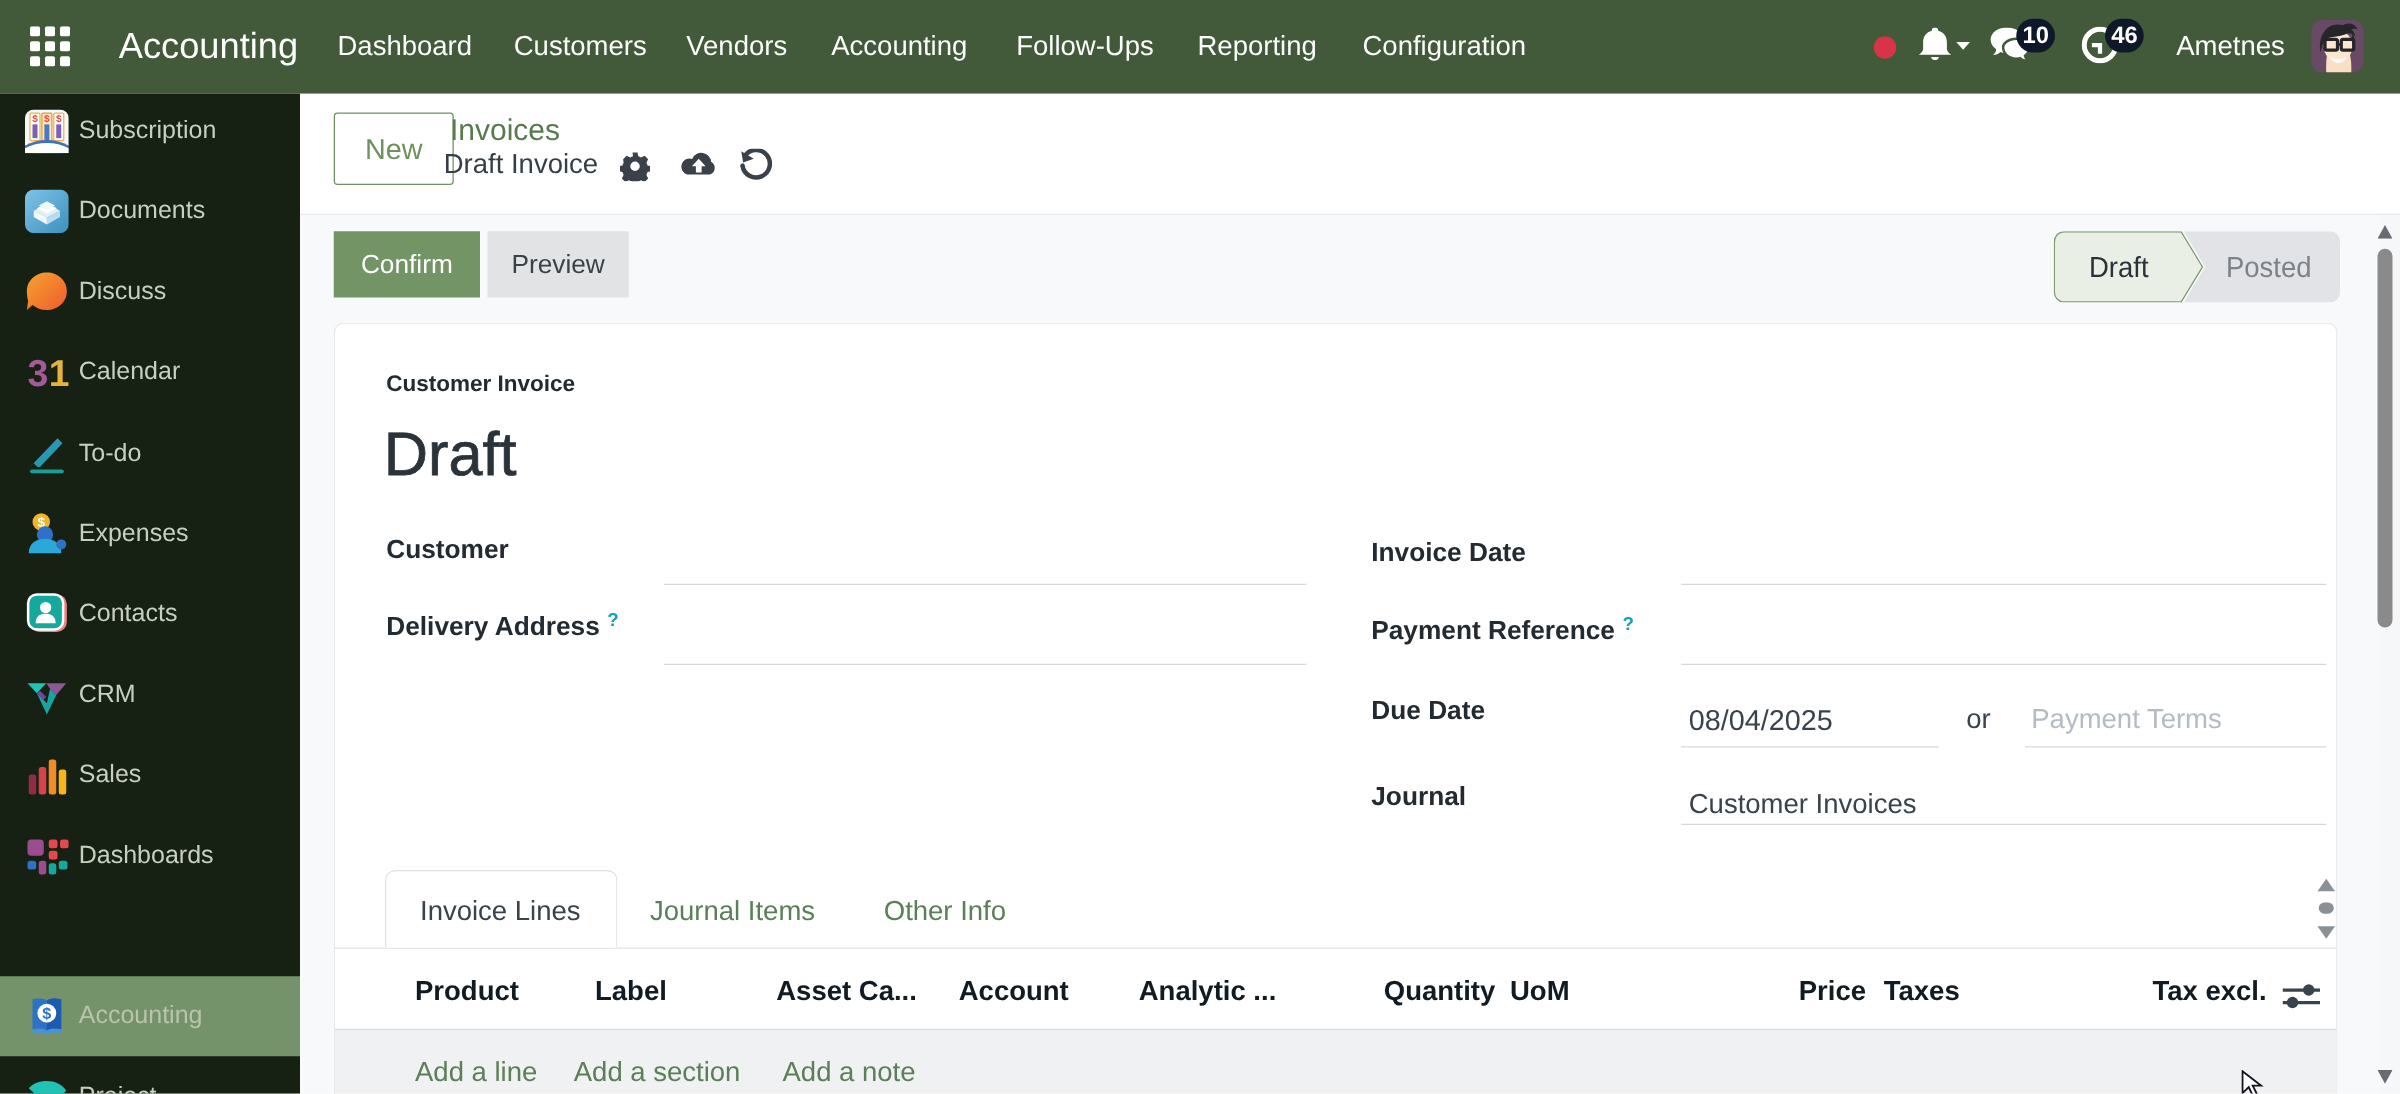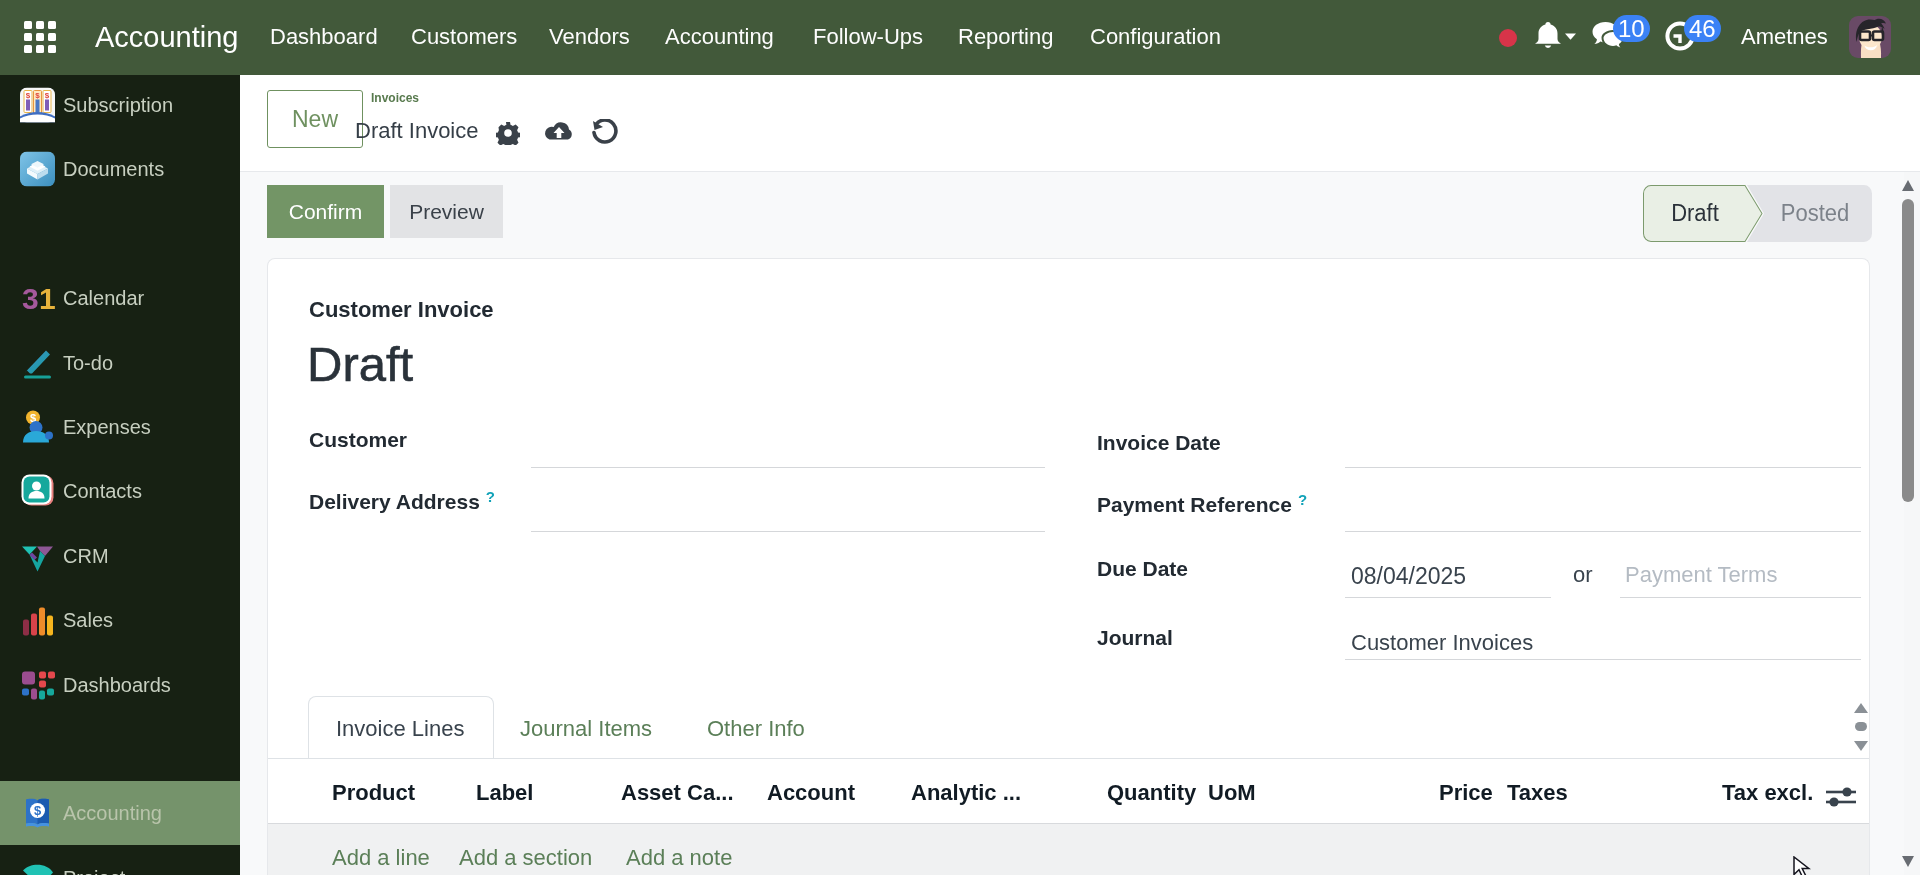--- a/index.html
+++ b/index.html
@@ -4,21 +4,21 @@
 <style>
   * { margin:0; padding:0; box-sizing:border-box; }
   html,body { width:1920px; height:875px; overflow:hidden; }
   body { font-family:"Liberation Sans", sans-serif; background:#f8f9fa; position:relative; }
   .abs { position:absolute; }
 
   
   #nav { position:absolute; left:0; top:0; width:1920px; height:75px; background:#42593a; }
   #nav .brand { position:absolute; left:95px; top:21px; font-size:29px; color:#fff; }
   #nav .mi { position:absolute; top:24px; font-size:22px; color:#fdfdfd; }
-  #nav .badge { position:absolute; top:15px; height:27px; padding:0 5px; background:#3b82f6; border-radius:13.5px; color:#fff; font-size:24px; line-height:27px; font-weight:normal; }
+  #nav .badge { position:absolute; top:15px; height:27px; padding:0 5px; background:#0f172a; border-radius:13.5px; color:#fff; font-size:19px; line-height:27px; font-weight:bold; }
 
   
   #side { position:absolute; left:0; top:75px; width:240px; height:800px; background:#172113; }
   .srow { position:absolute; left:0; width:240px; height:64px; }
   .srow .lbl { position:absolute; left:63px; top:50%; transform:translateY(-50%); font-size:20px; color:#c7cfc0; }
   .srow .ic { position:absolute; left:20px; top:50%; transform:translateY(-50%); width:35px; height:35px; }
   .srow.active { background:#75936b; }
   .srow.active .lbl { color:#b9c4ab; }
 
   
@@ -119,20 +119,32 @@
           </defs>
           <rect width="35" height="35" rx="7" fill="url(#docg)"></rect>
           <path d="M7 17 L17.5 11.5 L28 17 L17.5 22.5 Z" fill="#dff0f8"></path>
           <path d="M7 17 L17.5 22.5 L17.5 28 L7 22 Z" fill="#f4fafd"></path>
           <path d="M28 17 L17.5 22.5 L17.5 28 L28 22 Z" fill="#bcdcee"></path>
           <path d="M9.5 15 L17.5 10.8 L25.5 15 L17.5 19.2 Z" fill="#fff"></path>
           <path d="M11 12.8 L17.5 9.4 L24 12.8 L17.5 16.2 Z" fill="#eef7fb"></path>
         </svg></div>
       <div class="lbl">Documents</div>
     </div>
+    <div class="srow" style="top: 126.8px;">
+      <div class="ic"><svg width="35" height="35" viewBox="0 0 35 35">
+          <defs>
+            <linearGradient id="disg" x1="0" y1="0" x2="1" y2="1">
+              <stop offset="0" stop-color="#f7a22e"></stop>
+              <stop offset="1" stop-color="#ee5c2e"></stop>
+            </linearGradient>
+          </defs>
+          <path d="M17.5 1.5 C26.5 1.5 33.5 8 33.5 16.5 C33.5 25 26.5 31.5 17.5 31.5 C13 31.5 9 30 6 27.5 L1.5 31.5 L2.5 24 C1.8 21.7 1.5 19.2 1.5 16.5 C1.5 8 8.5 1.5 17.5 1.5 Z" fill="url(#disg)"></path>
+        </svg></div>
+      <div class="lbl">Discuss</div>
+    </div>
     <div class="srow" style="top: 191.2px;">
       <div class="ic"><svg width="35" height="35" viewBox="0 0 35 35">
           <text x="2" y="28" font-size="30" font-weight="bold" fill="#a5599c">3</text>
           <text x="19" y="28" font-size="30" font-weight="bold" fill="#e8b33c">1</text>
         </svg></div>
       <div class="lbl">Calendar</div>
     </div>
     <div class="srow" style="top: 255.6px;">
       <div class="ic"><svg width="35" height="35" viewBox="0 0 35 35">
           <defs>
@@ -211,21 +223,21 @@
       <div class="ic"><svg width="35" height="35" viewBox="0 0 35 35">
           <path d="M3 10 C10 2 27 2 33 12 L20 26 Z" fill="#20c2b4"></path>
           <path d="M3 26 L14 15 L20 21 L9 32 Z" fill="#1899a8"></path>
         </svg></div>
       <div class="lbl">Project</div>
     </div>
   </div>
 
 <div id="crumb">
   <div class="abs" style="left:27px; top:15px; width:96px; height:58px; border:1px solid #6f9160; border-radius:3px; color:#6f9160; font-size:23px; text-align:center; line-height:56px;">New</div>
-  <div class="abs" style="left:131px; top:16px; font-size:12px; font-weight:bold; color:#587a4e;">Invoices</div>
+  <div class="abs" style="left:120px; top:16px; font-size:24px; font-weight:normal; color:#587a4e;">Invoices</div>
   <div class="abs" style="left:115px; top:43px; font-size:22px; color:#353e47;">Draft Invoice</div>
   <svg class="abs" style="left:256px; top:46px;" width="24" height="24" viewBox="0 0 24 24" fill="#3a4149">
     <path d="M12 8.2 a3.8 3.8 0 1 0 0 7.6 a3.8 3.8 0 0 0 0 -7.6 z M10 1 h4 l.6 3 a8.4 8.4 0 0 1 2.2 .9 l2.9 -1.4 l2.8 2.8 l-1.4 2.9 a8.4 8.4 0 0 1 .9 2.2 l3 .6 v4 l-3 .6 a8.4 8.4 0 0 1 -.9 2.2 l1.4 2.9 l-2.8 2.8 l-2.9 -1.4 a8.4 8.4 0 0 1 -2.2 .9 l-.6 3 h-4 l-.6 -3 a8.4 8.4 0 0 1 -2.2 -.9 l-2.9 1.4 l-2.8 -2.8 l1.4 -2.9 a8.4 8.4 0 0 1 -.9 -2.2 l-3 -.6 v-4 l3 -.6 a8.4 8.4 0 0 1 .9 -2.2 L2.5 6.3 l2.8 -2.8 l2.9 1.4 a8.4 8.4 0 0 1 2.2 -.9 z" fill-rule="evenodd"></path>
   </svg>
   <svg class="abs" style="left:303px; top:44px;" width="32" height="26" viewBox="0 0 32 26" fill="#3a4149">
     <path d="M26 10.5 A8 8 0 0 0 10.7 8.1 A6.5 6.5 0 0 0 6.5 20.5 L25 20.5 A5.5 5.5 0 0 0 26 10.5 Z"></path>
     <path d="M16 8 l5.5 6 h-3.2 v5 h-4.6 v-5 h-3.2 z" fill="#fff"></path>
   </svg>
   <svg class="abs" style="left:351px; top:44px;" width="27" height="27" viewBox="0 0 27 27">
     <path d="M 5 5.5 A 11 11 0 1 1 3 13.5" fill="none" stroke="#3a4149" stroke-width="3.6" stroke-linecap="round"></path>
@@ -237,21 +249,21 @@
 <div class="abs" style="left:390px; top:185px; width:113px; height:53px; background:#e2e3e5; color:#3a4149; font-size:21px; text-align:center; line-height:53px;">Preview</div>
 
 <svg class="abs" style="left:1643px; top:185px;" width="229" height="57" viewBox="0 0 229 54" preserveAspectRatio="none">
   <path d="M8 0.5 L102 0.5 L119 27 L102 53.5 L8 53.5 A7.5 7.5 0 0 1 0.5 46 L0.5 8 A7.5 7.5 0 0 1 8 0.5 Z" fill="#e9efe5" stroke="#7c9a6d" stroke-width="1"></path>
   <path d="M104 0 L221 0 A8 8 0 0 1 229 8 L229 46 A8 8 0 0 1 221 54 L104 54 L121 27 Z" fill="#e2e3e7"></path>
   <text x="52" y="34.5" font-size="22" fill="#2a3139" text-anchor="middle">Draft</text>
   <text x="172" y="34.5" font-size="22" fill="#7c828a" text-anchor="middle">Posted</text>
 </svg>
 
 <div id="card">
-  <div class="flabel" style="left:41px; top:38px; font-size:22px;">Customer Invoice</div>
+  <div class="flabel" style="left:41px; top:38px; font-size:18px;">Customer Invoice</div>
   <div class="abs" style="left:39px; top:77px; font-size:49px; color:#2a323a; -webkit-text-stroke:0.6px #2a323a;">Draft</div>
 
   <div class="flabel" style="left:41px; top:169px;">Customer</div>
   <div class="uline" style="left:263px; top:208px; width:514px;"></div>
   <div class="flabel" style="left:41px; top:231px;">Delivery Address<span class="qm">?</span></div>
   <div class="uline" style="left:263px; top:272px; width:514px;"></div>
 
   <div class="flabel" style="left:829px; top:172px;">Invoice Date</div>
   <div class="uline" style="left:1077px; top:208px; width:516px;"></div>
   <div class="flabel" style="left:829px; top:234px;">Payment Reference<span class="qm">?</span></div>

